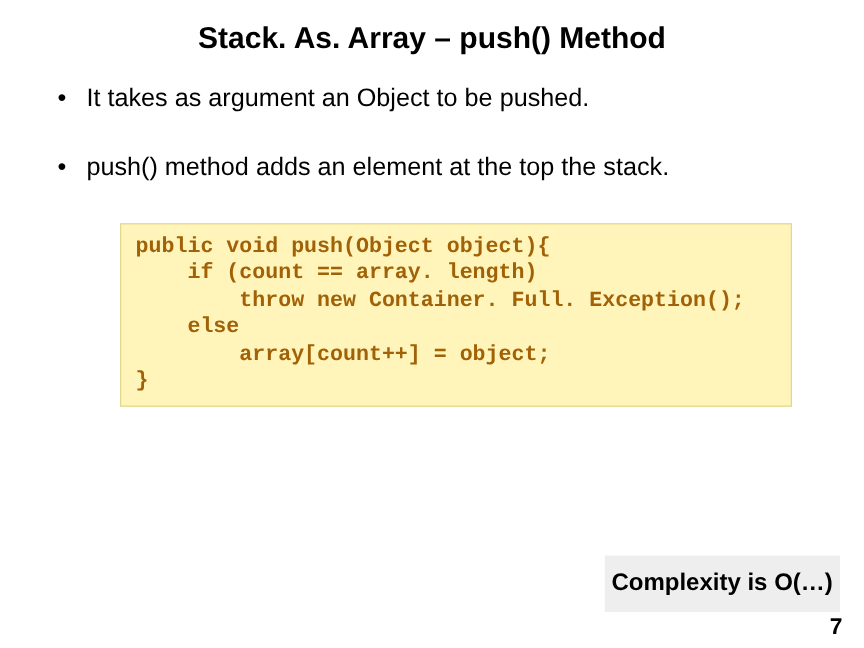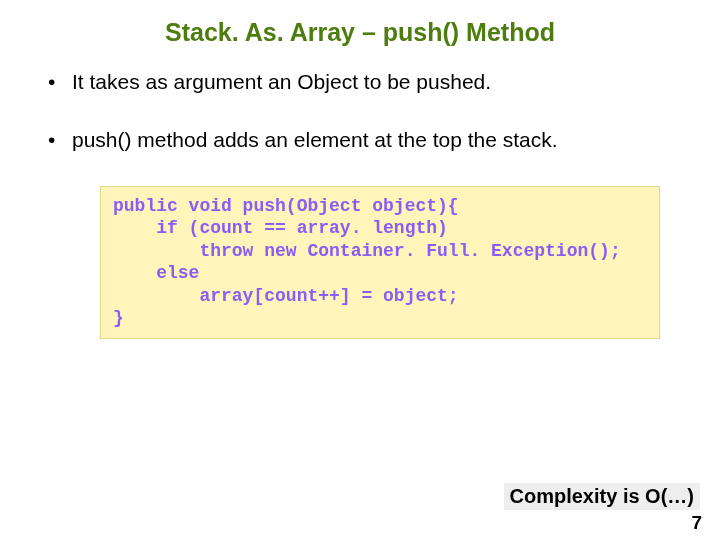--- a/index.html
+++ b/index.html
@@ -11,21 +11,21 @@
     background: #ffffff;
     position: relative;
     box-sizing: border-box;
   }
   .slide {
     padding: 18px 40px 0 40px;
     box-sizing: border-box;
   }
   .title {
     text-align: center;
-    color: #4d7c0f;
+    color: #000000;
     font-size: 25px;
     font-weight: bold;
     margin: 0 0 22px 0;
   }
   ul.bullets {
     list-style: none;
     padding: 0;
     margin: 0;
   }
   ul.bullets > li {
@@ -50,30 +50,30 @@
     border: 1px solid #e0d88a;
     font-family: "Courier New", Courier, monospace;
     font-weight: bold;
     font-size: 18px;
     line-height: 1.25;
     white-space: pre;
     padding: 8px 12px 8px 12px;
     margin: 0 0 0 60px;
     width: 560px;
     box-sizing: border-box;
-    color: #8b5cf6;
+    color: #a16207;
   }
   .complexity {
     position: absolute;
     right: 20px;
     bottom: 30px;
     background: #eeeeee;
     font-weight: bold;
     font-size: 20px;
-    padding: 2px 6px;
+    padding: 12px 6px;
     margin-left: 13px;
   }
   .page-num {
     position: absolute;
     right: 18px;
     bottom: 6px;
     font-size: 19px;
     font-weight: bold;
     color: #000;
   }

